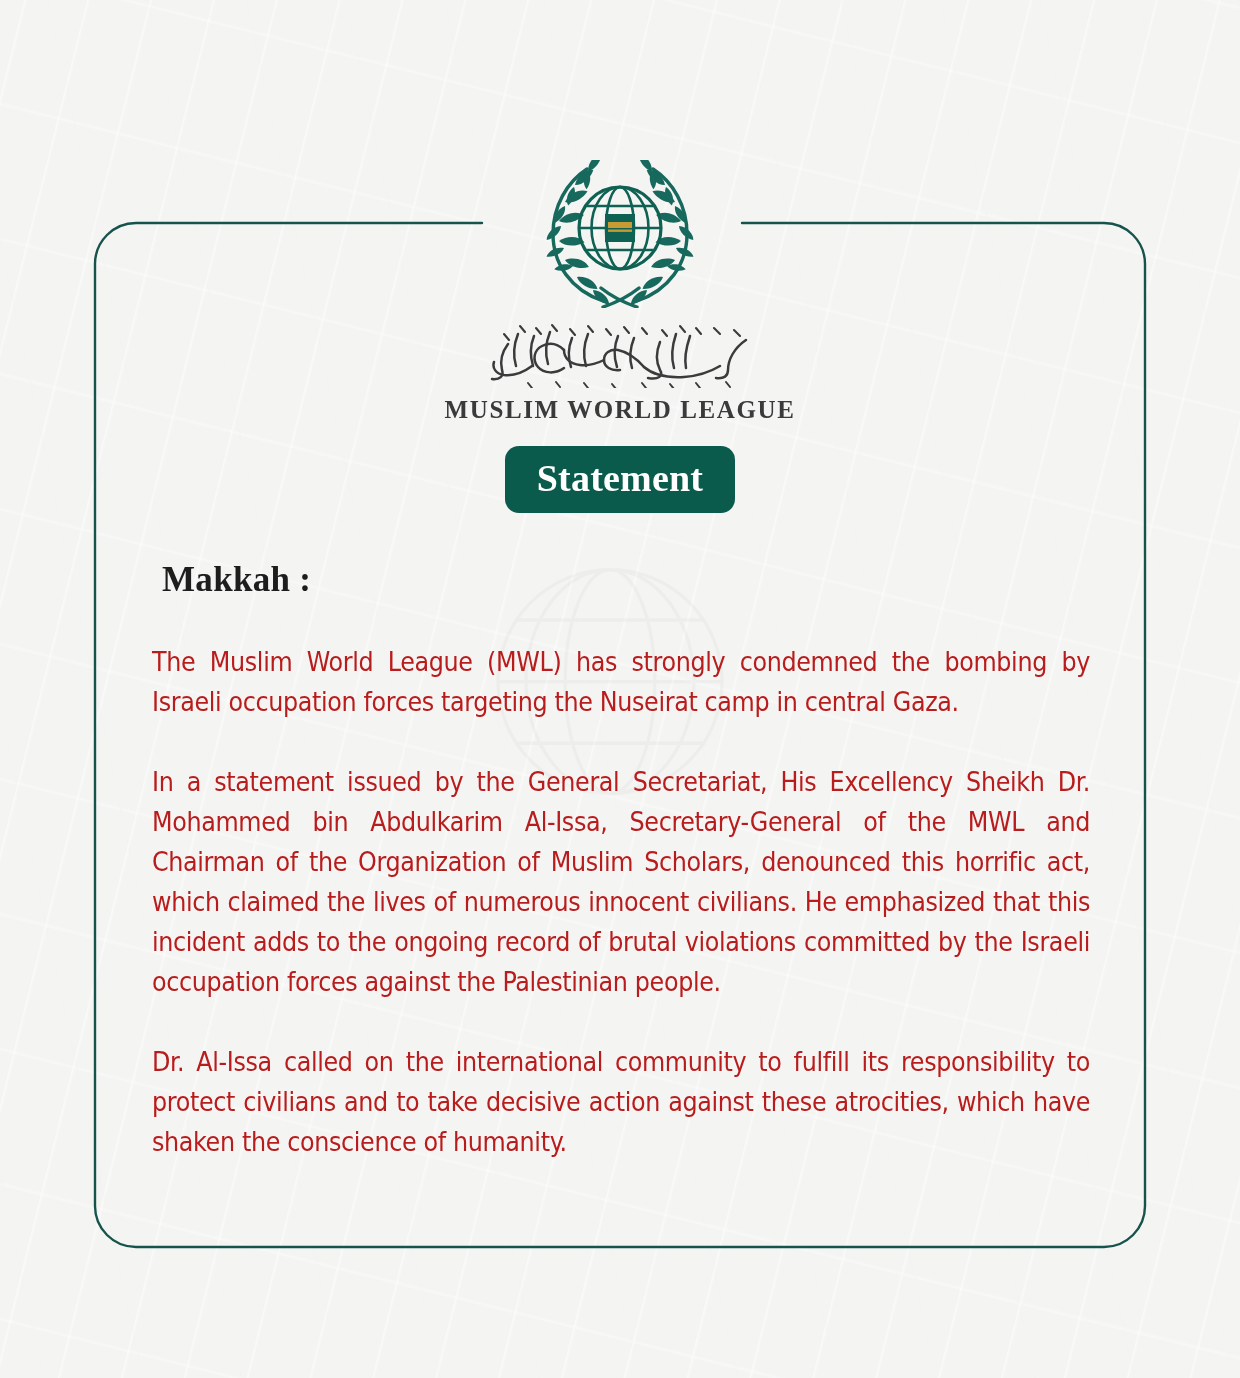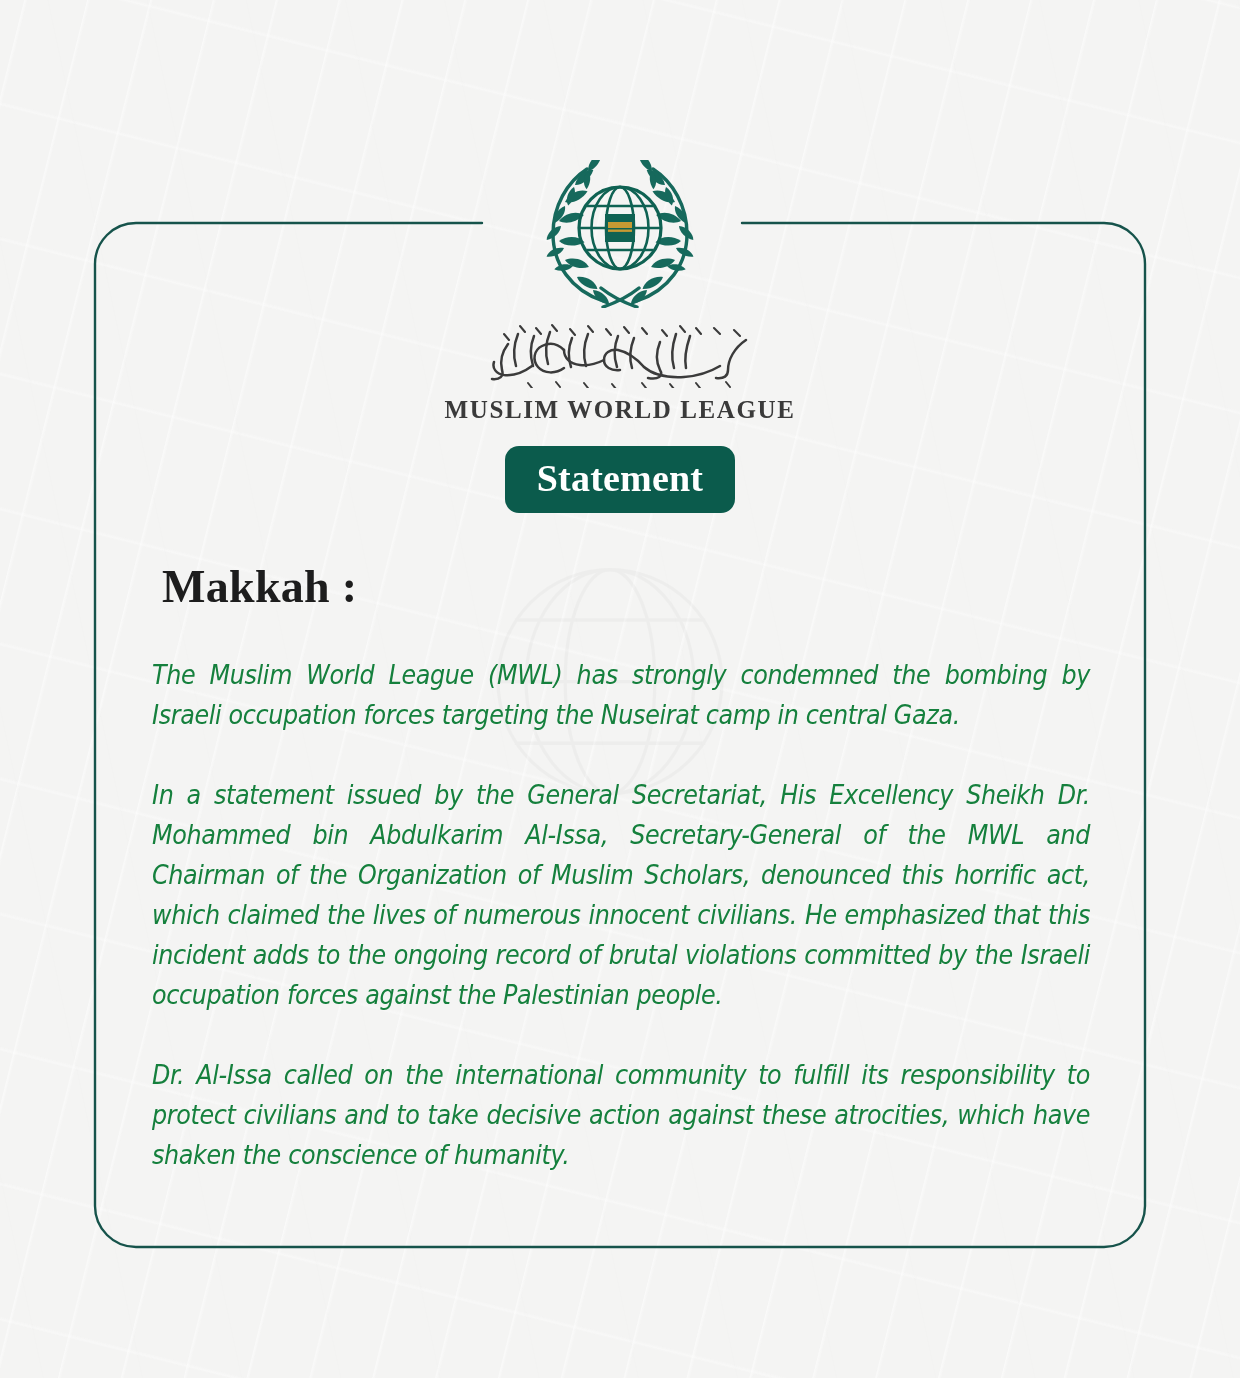--- a/index.html
+++ b/index.html
@@ -100,35 +100,34 @@
   
   .content {
     position: absolute;
     left: 152px;
     top: 560px;
     width: 938px;
   }
   .dateline {
     font-family: "Liberation Serif", serif;
     font-weight: 700;
-    font-size: 46px;
+    font-size: 35px;
     color: #1d1d1d;
     margin: 0 0 42px 10px;
     letter-spacing: .3px;
   }
   .para {
     font-family: "DejaVu Sans", sans-serif;
     font-size: 26.5px;
     line-height: 40px;
-    color: #15803d;
+    color: #b91c1c;
     text-align: justify;
     margin: 0 0 40px 0;
     font-stretch: condensed;
     letter-spacing: -0.35px;
-    font-style: italic;
   }
   .para:last-child { margin-bottom: 16px; }
 </style>
 </head>
 <body>
 
 <div class="paper-texture"></div>
 
 <svg class="watermark" viewBox="0 0 200 150" aria-hidden="true">
   <g fill="none" stroke="#555" stroke-width="1.2">

